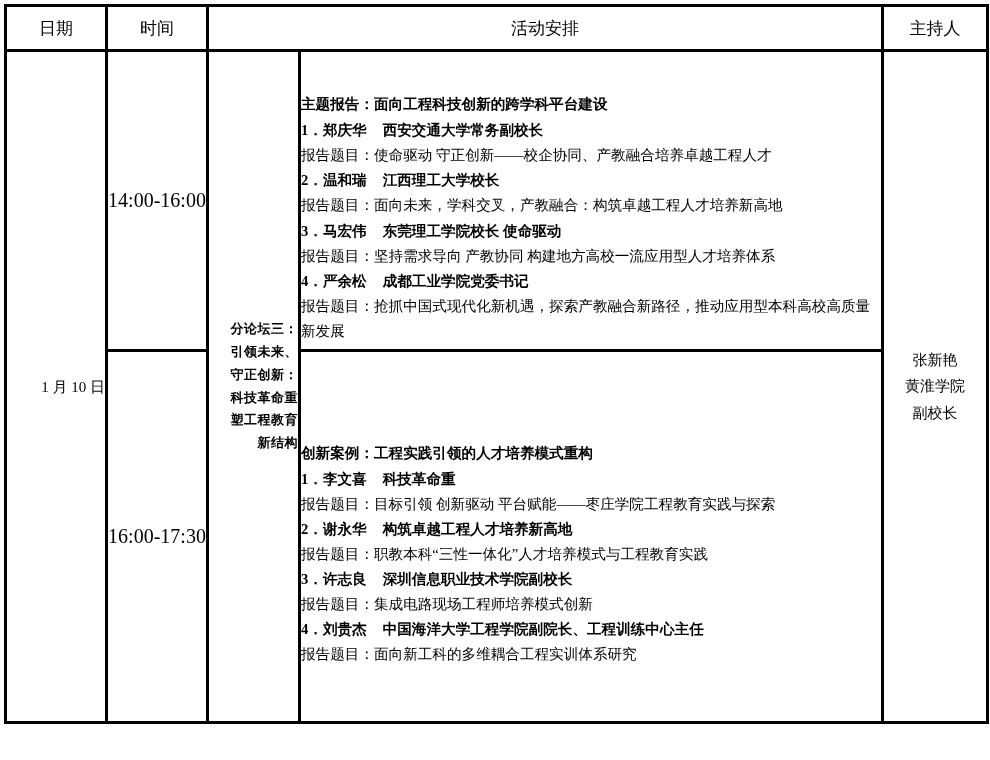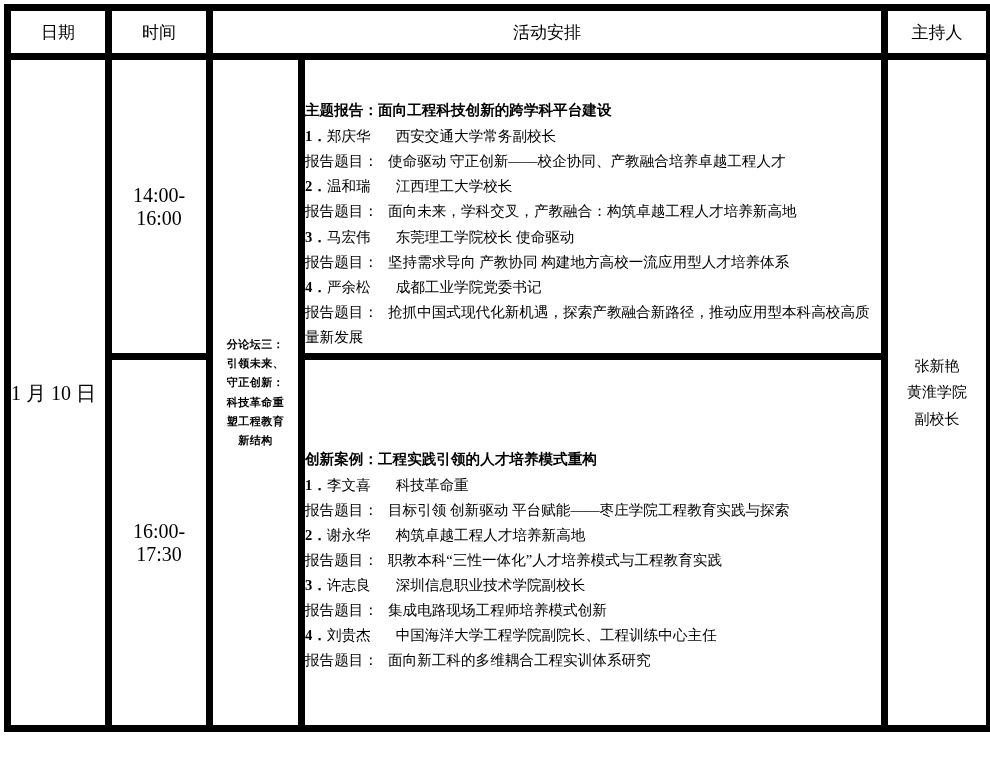--- a/index.html
+++ b/index.html
@@ -19,49 +19,49 @@
     position: relative;
     box-sizing: border-box;
   }
   table.schedule {
     border-collapse: collapse;
     width: 982px;
     margin: 4px 0 0 4px;
     table-layout: fixed;
   }
   table.schedule td, table.schedule th {
-    border: 7px solid #000000;
+    border: 3px solid #000000;
     vertical-align: middle;
     padding: 0;
   }
   .hdr {
     height: 42px;
     text-align: center;
     font-size: 17px;
     font-weight: normal;
     font-family: "Liberation Serif", "DejaVu Serif", serif;
   }
   .col-date   { width: 101px; }
   .col-time   { width: 101px; }
   .col-forum  { width: 92px; }
   .col-body   { width: 583px; }
   .col-host   { width: 105px; }
 
   .cell-date {
-    text-align: left;
-    font-size: 20px;
+    text-align: right;
+    font-size: 15px;
     line-height: 1.6;
   }
   .cell-time {
     text-align: center;
     font-size: 20px;
   }
   .cell-forum {
-    text-align: center;
-    font-size: 11px;
+    text-align: right;
+    font-size: 13px;
     font-weight: bold;
     line-height: 1.75;
     letter-spacing: 0.5px;
   }
   .cell-host {
     text-align: center;
     font-size: 15px;
     line-height: 1.75;
   }
   .cell-body {
@@ -78,32 +78,31 @@
     margin-bottom: 1px;
     margin-top: 35px;
   }
   .speaker-line {
     font-weight: bold;
   }
   .speaker-line .sp-num {
     font-weight: bold;
   }
   .speaker-line .sp-name {
-    font-weight: normal;
+    font-weight: bold;
     margin-right: 16px;
   }
   .speaker-line .sp-role {
-    font-weight: normal;
-    margin-left: 9px;
+    font-weight: bold;
   }
   .topic-line {
     font-weight: normal;
   }
   .topic-line .tp-label {
-    margin-right: 10px;
+    margin-right: 0;
   }
   .row-a { height: 300px; }
   .row-b { height: 372px; }
 </style>
 </head>
 <body>
 
 <div class="sheet">
   <table class="schedule">
     <colgroup>

